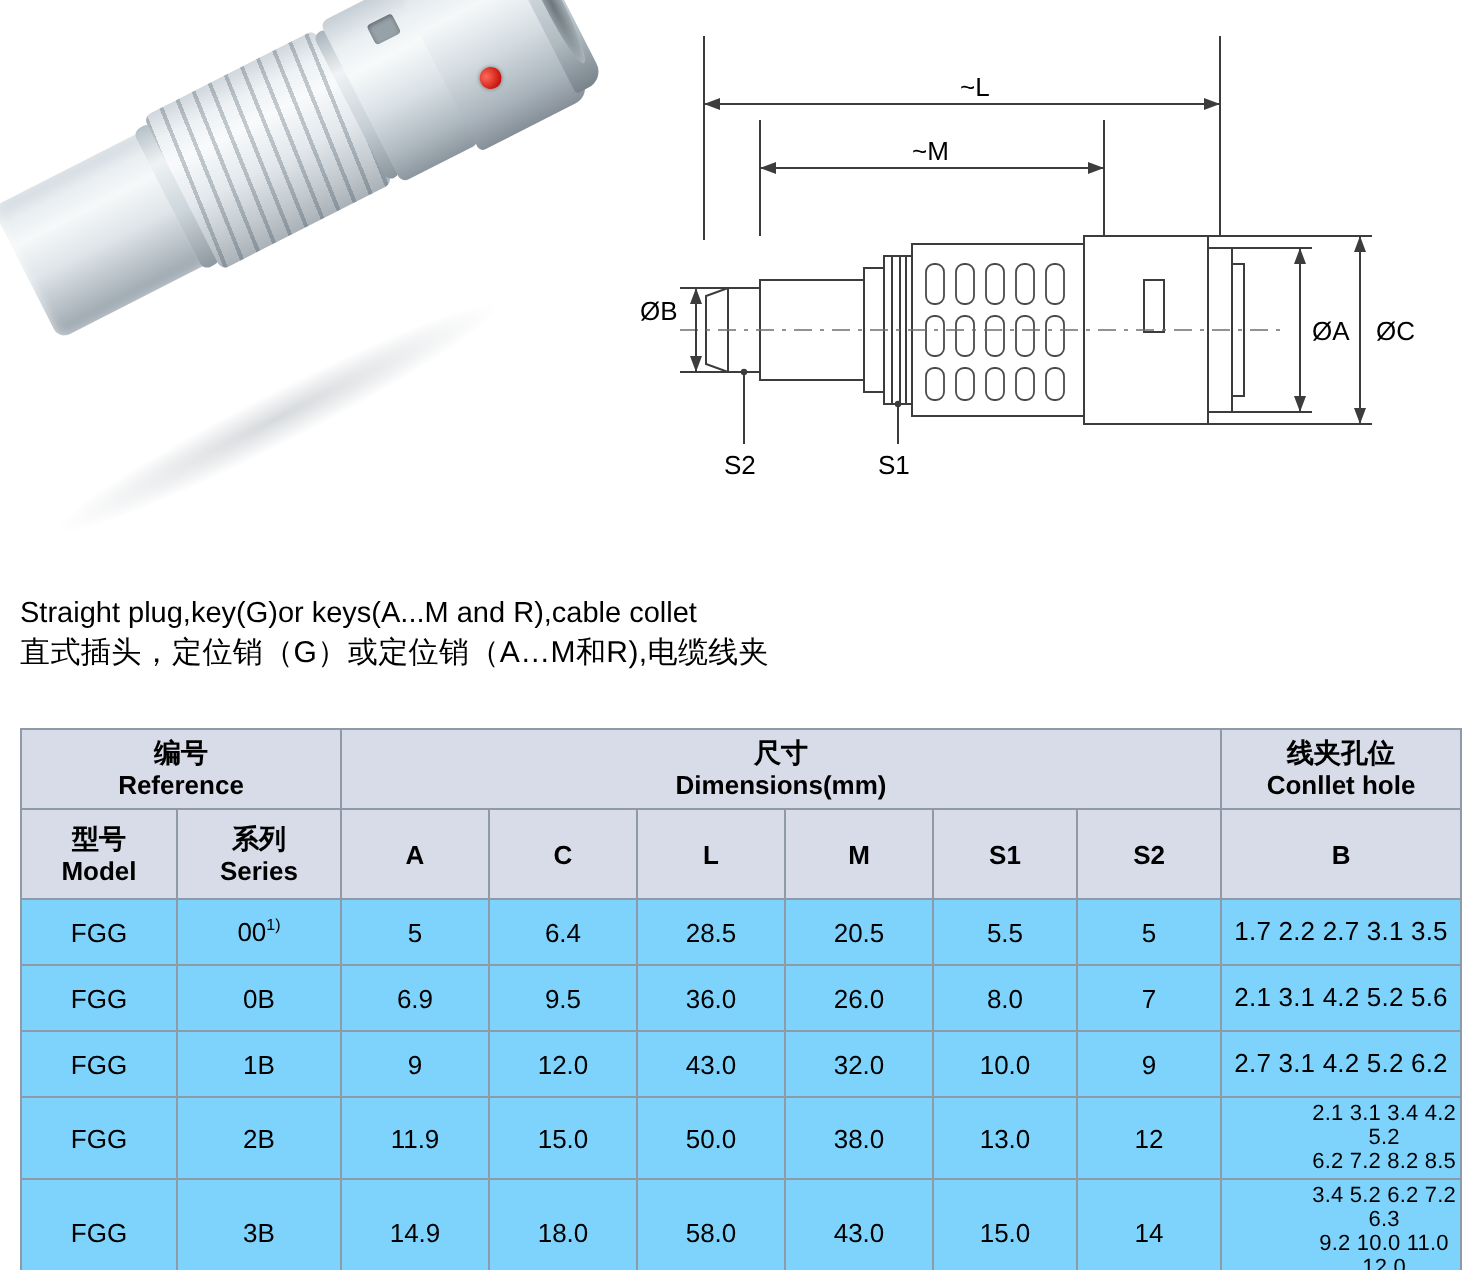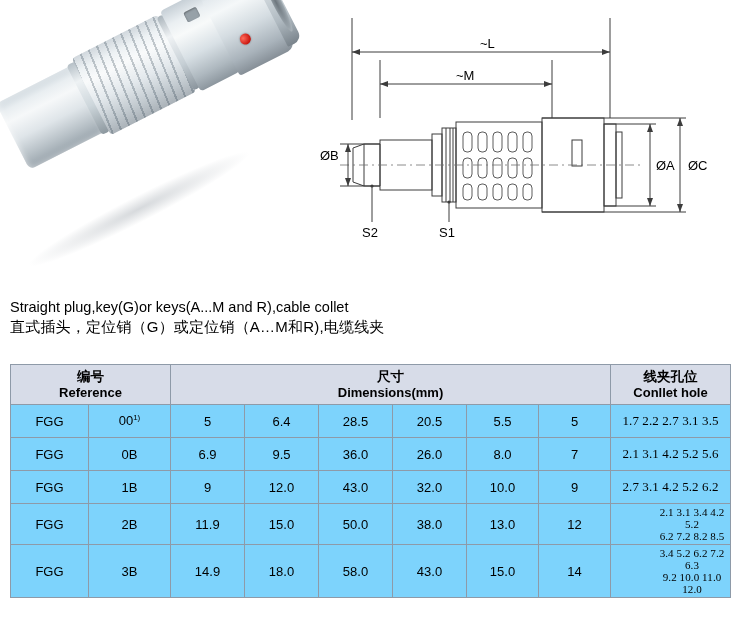--- a/index.html
+++ b/index.html
@@ -193,21 +193,20 @@
   }
   tbody td {
     background: #7dd3fc;
     height: 28px;
     padding: 2px 1px;
   }
   td.bcol {
     font-size: 11.5px;
     line-height: 12.5px;
     letter-spacing: .1px;
-    font-family: Liberation Serif, serif;
   }
   td.bcol.two-line { font-size: 11px; line-height: 12px; padding-left: 44px; }
   sup { font-size: 8px; vertical-align: super; }
 </style>
 </head>
 <body>
 
 <div class="top-area">
 
   <div class="photo-wrap">
@@ -350,20 +349,37 @@
         </th>
         <th colspan="6">
           <span class="hdr-cn">尺寸</span>
           <span class="hdr-en">Dimensions(mm)</span>
         </th>
         <th>
           <span class="hdr-cn">线夹孔位</span>
           <span class="hdr-en">Conllet hole</span>
         </th>
       </tr>
+      <tr class="sub">
+        <th>
+          <span class="hdr-cn">型号</span>
+          <span class="hdr-en">Model</span>
+        </th>
+        <th>
+          <span class="hdr-cn">系列</span>
+          <span class="hdr-en">Series</span>
+        </th>
+        <th>A</th>
+        <th>C</th>
+        <th>L</th>
+        <th>M</th>
+        <th>S1</th>
+        <th>S2</th>
+        <th>B</th>
+      </tr>
     </thead>
     <tbody>
 
       <tr>
         <td>FGG</td>
         <td><span>00</span><sup>1)</sup></td>
         <td>5</td>
         <td>6.4</td>
         <td>28.5</td>
         <td>20.5</td>

